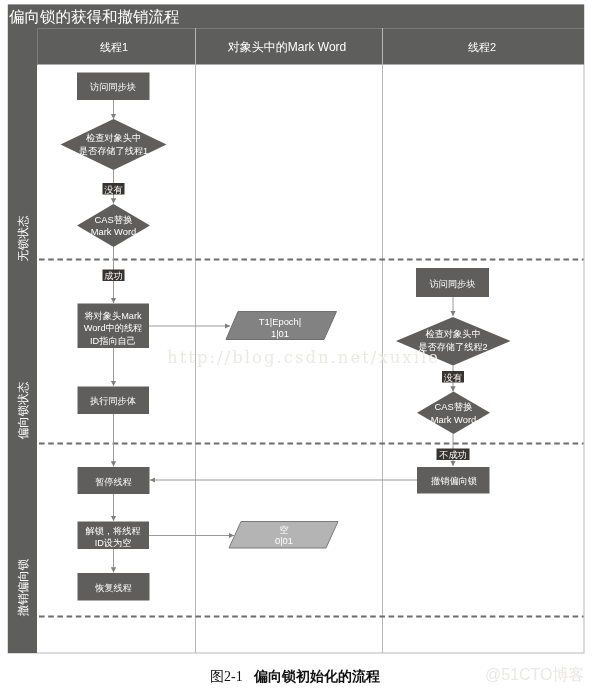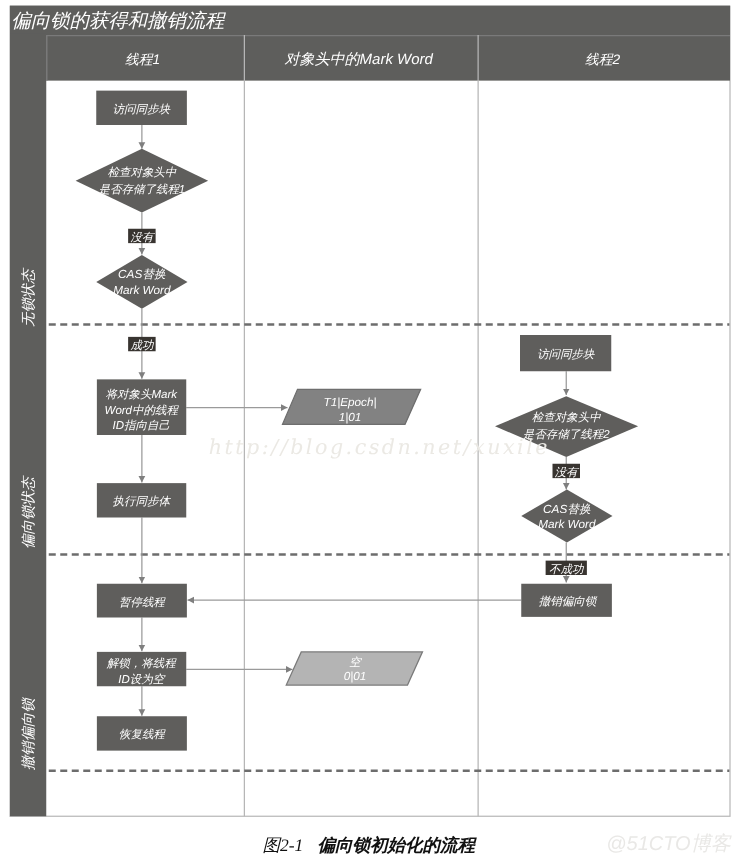--- a/index.html
+++ b/index.html
@@ -1,18 +1,18 @@
 <!DOCTYPE html>
 <html><head>
 <meta charset="utf-8">
 <style>
   html,body{margin:0;padding:0;background:#ffffff;}
   body{width:592px;height:693px;overflow:hidden;
        font-family:"Liberation Sans","DejaVu Sans",sans-serif;}
-  #root{position:relative;width:528px;height:693px;background:#fff;font-style:italic;}
+  #root{position:relative;width:528px;height:693px;background:#fff;}
   svg{display:block;shape-rendering:geometricPrecision;}
   text{dominant-baseline:auto;}
   .tx{fill:#ffffff;font-size:9.2px;text-anchor:middle;}
   .tx-en{fill:#ffffff;font-size:9.4px;text-anchor:middle;}
   .hdr{fill:#ffffff;font-size:11px;text-anchor:middle;}
   .hdr-wide{fill:#ffffff;font-size:12px;text-anchor:middle;}
   .ttl{fill:#ffffff;font-size:15.5px;}
   .lane{fill:#ffffff;font-size:11.5px;text-anchor:middle;}
   .lbl{fill:#ffffff;font-size:9.2px;text-anchor:middle;}
   .cap{fill:#111111;font-size:14px;font-weight:bold;}

